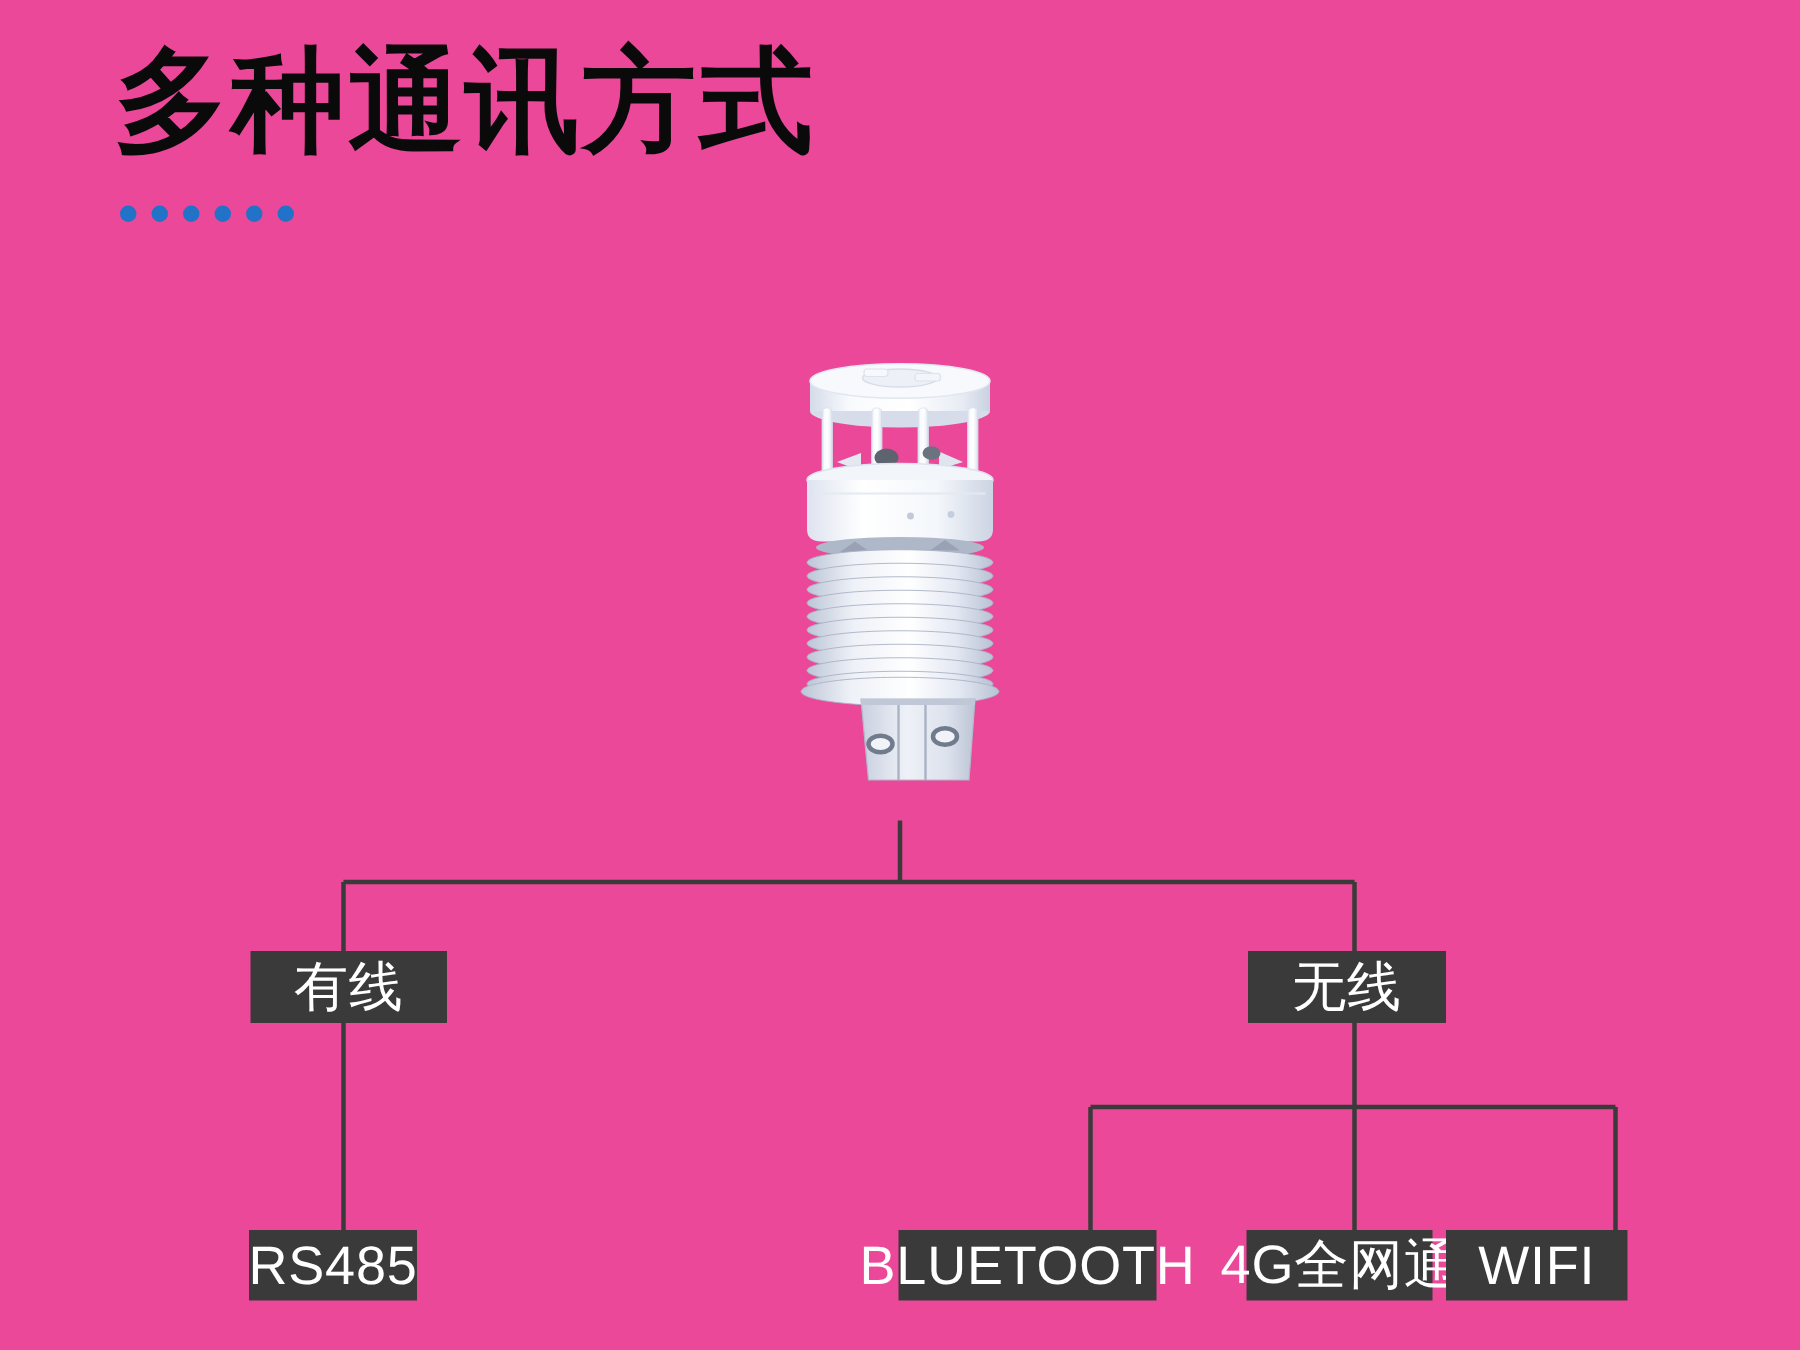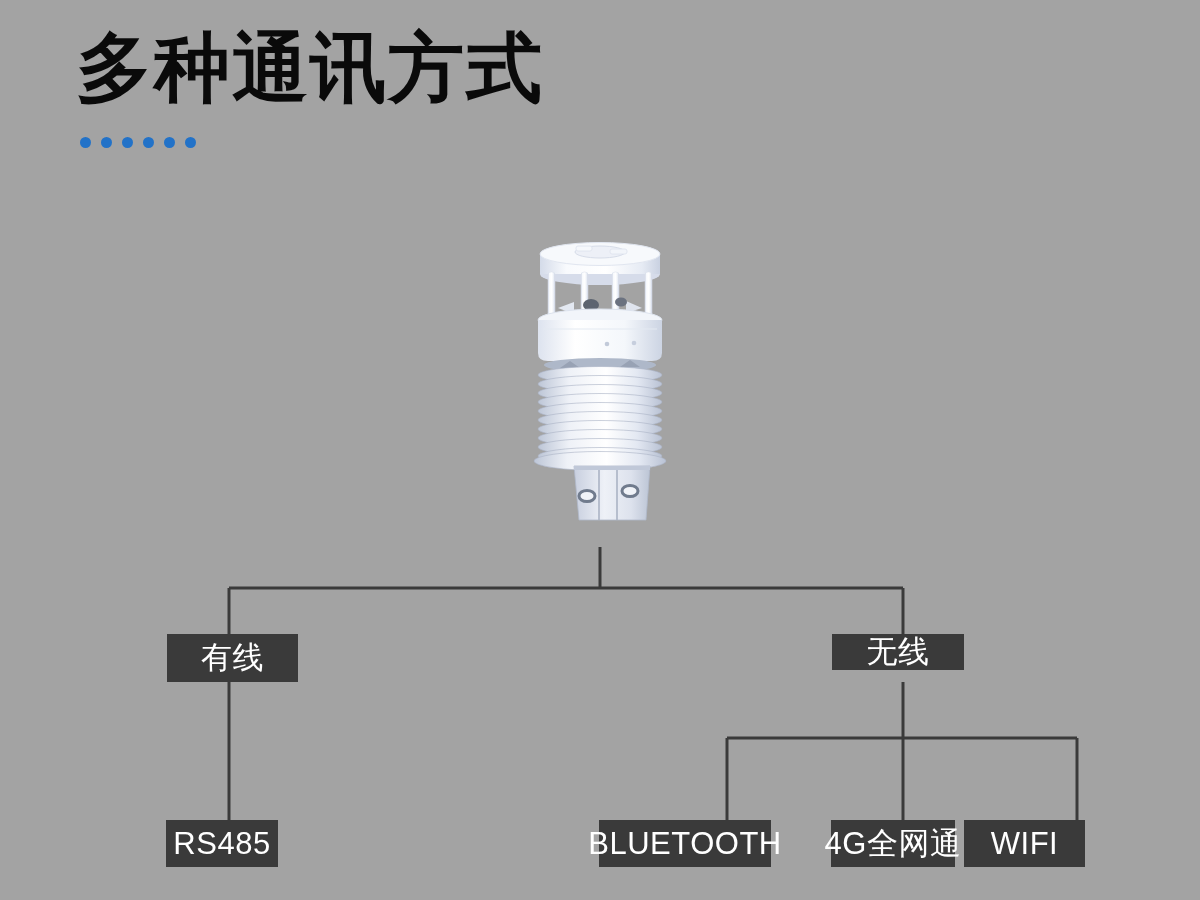--- a/index.html
+++ b/index.html
@@ -1,20 +1,20 @@
 <!DOCTYPE html>
 <html><head>
 <meta charset="utf-8">
 <style>
   html, body { margin: 0; padding: 0; background: #ffffff; }
   #page {
     position: relative;
     width: 1200px;
     height: 900px;
-    background: #a3a3a3;
+    background: #ec4899;
     overflow: hidden;
     font-family: "Liberation Sans", "DejaVu Sans", sans-serif;
   }
 
   
   .title {
     position: absolute;
     left: 76px;
     top: 26px;
     margin: 0;
@@ -65,27 +65,27 @@
     height: 900px;
     pointer-events: none;
   }
   .node {
     position: absolute;
     background: #3a3a3a;
     color: #ffffff;
     display: flex;
     align-items: center;
     justify-content: center;
-    font-size: 31px;
+    font-size: 36px;
     font-weight: 400;
     letter-spacing: 0.5px;
     white-space: nowrap;
   }
   .node-wired     { left: 167px;  top: 634px; width: 131px; height: 48px; }
-  .node-wireless  { left: 832px;  top: 634px; width: 132px; height: 36px; }
+  .node-wireless  { left: 832px;  top: 634px; width: 132px; height: 48px; }
   .node-rs485     { left: 166px;  top: 820px; width: 112px; height: 47px; }
   .node-bluetooth { left: 599px;  top: 820px; width: 172px; height: 47px; }
   .node-4g        { left: 831px;  top: 820px; width: 124px; height: 47px; }
   .node-wifi      { left: 964px; top: 820px; width: 121px; height: 47px; }
 </style>
 </head>
 <body>
 
 <div id="page">
 

